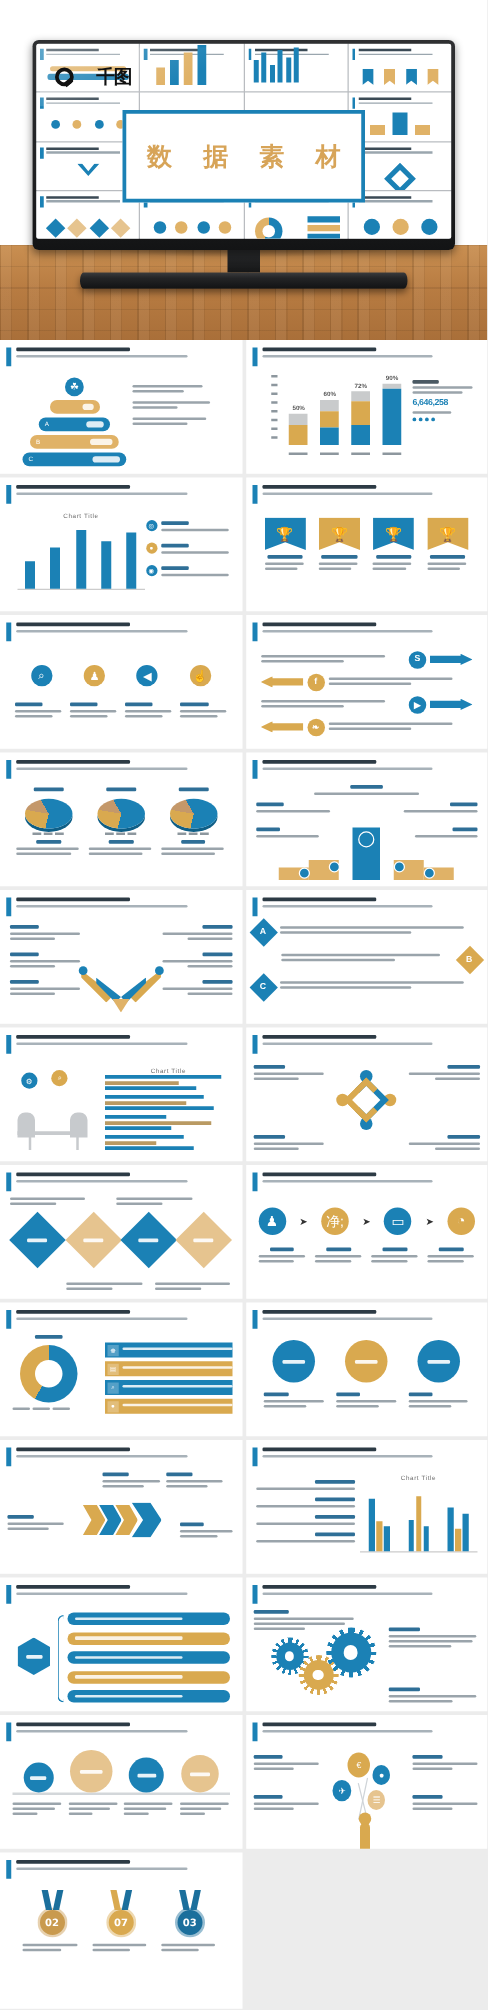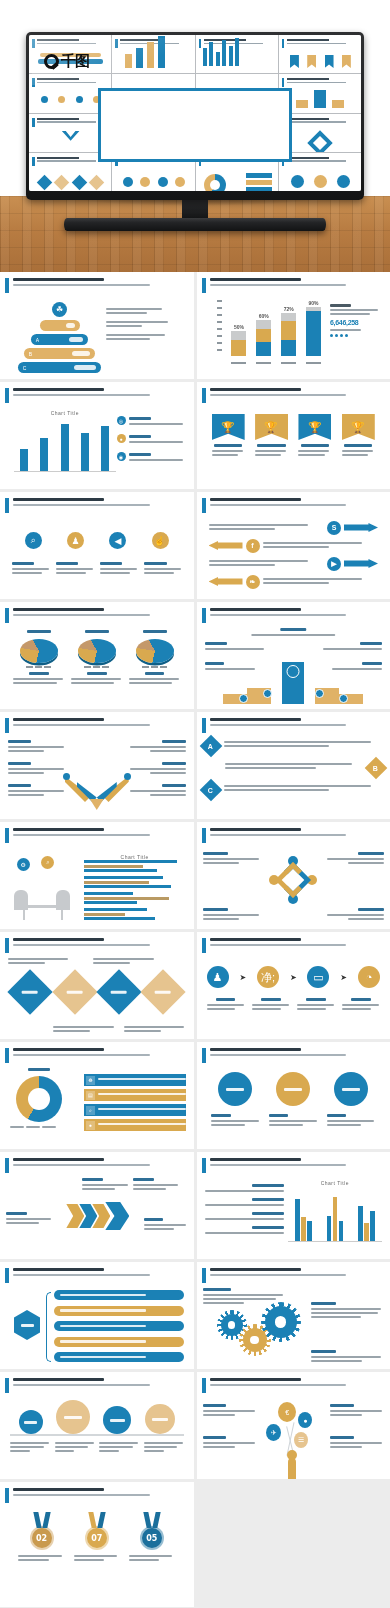--- a/index.html
+++ b/index.html
@@ -75,21 +75,21 @@
   .hero-title .t1 {
     font-size:20px; font-weight:bold; color:#d7a458; letter-spacing:9px;
     text-indent:9px; font-family:"DejaVu Sans", sans-serif;
   }
   .hero-title .t2 {
     font-size:18px; font-weight:bold; color:#141414; letter-spacing:1px;
     font-family:"DejaVu Sans", sans-serif;
   }
   .logo-mark {
     position:absolute; left:44px; top:52px; z-index:7;
-    display:flex; align-items:center; gap:2px;
+    display:flex; align-items:center; gap:18px;
   }
   .logo-mark .ring {
     width:15px; height:15px; border-radius:50%;
     border:3.5px solid #111; position:relative;
   }
   .logo-mark .ring:after{
     content:""; position:absolute; right:-2px; bottom:-1px; width:7px; height:3.5px;
     background:#111; transform:rotate(-40deg);
   }
   .logo-mark .lt { font-size:15px; font-weight:bold; color:#111; font-family:"DejaVu Sans",sans-serif; letter-spacing:-1px;}
@@ -497,20 +497,21 @@
     <div class="tv-neck"></div>
     <div class="tv-base"></div>
   </div>
 
   <div class="logo-mark">
     <span class="ring"></span>
     <span class="lt">千图</span>
   </div>
 
   <div class="hero-title">
+    <div class="t1">数 据 素 材</div>
   </div>
 </div>
 
 <div class="grid">
 
   <div class="slide">
     <div class="sh">
         <div class="bar"></div>
         <div class="txt">
           <div class="h"></div>
@@ -1508,21 +1509,21 @@
           <div class="cap">
               <div class="ln" style="width:94%"></div>
               <div class="ln" style="width:66%"></div>
             </div>
         </div>
         <div class="md">
           <div class="rb2">
               <i style="background:#1b6f9c"></i>
               <i style="background:#1b6f9c"></i>
             </div>
-          <div class="disc" style="background:#1b6f9c">05</div>
+          <div class="disc" style="background:#1b6f9c">03</div>
           <div class="cap">
               <div class="ln" style="width:94%"></div>
               <div class="ln" style="width:66%"></div>
             </div>
         </div>
       </div>
     </div>
   </div>
 
   <div class="empty-cell"></div>

